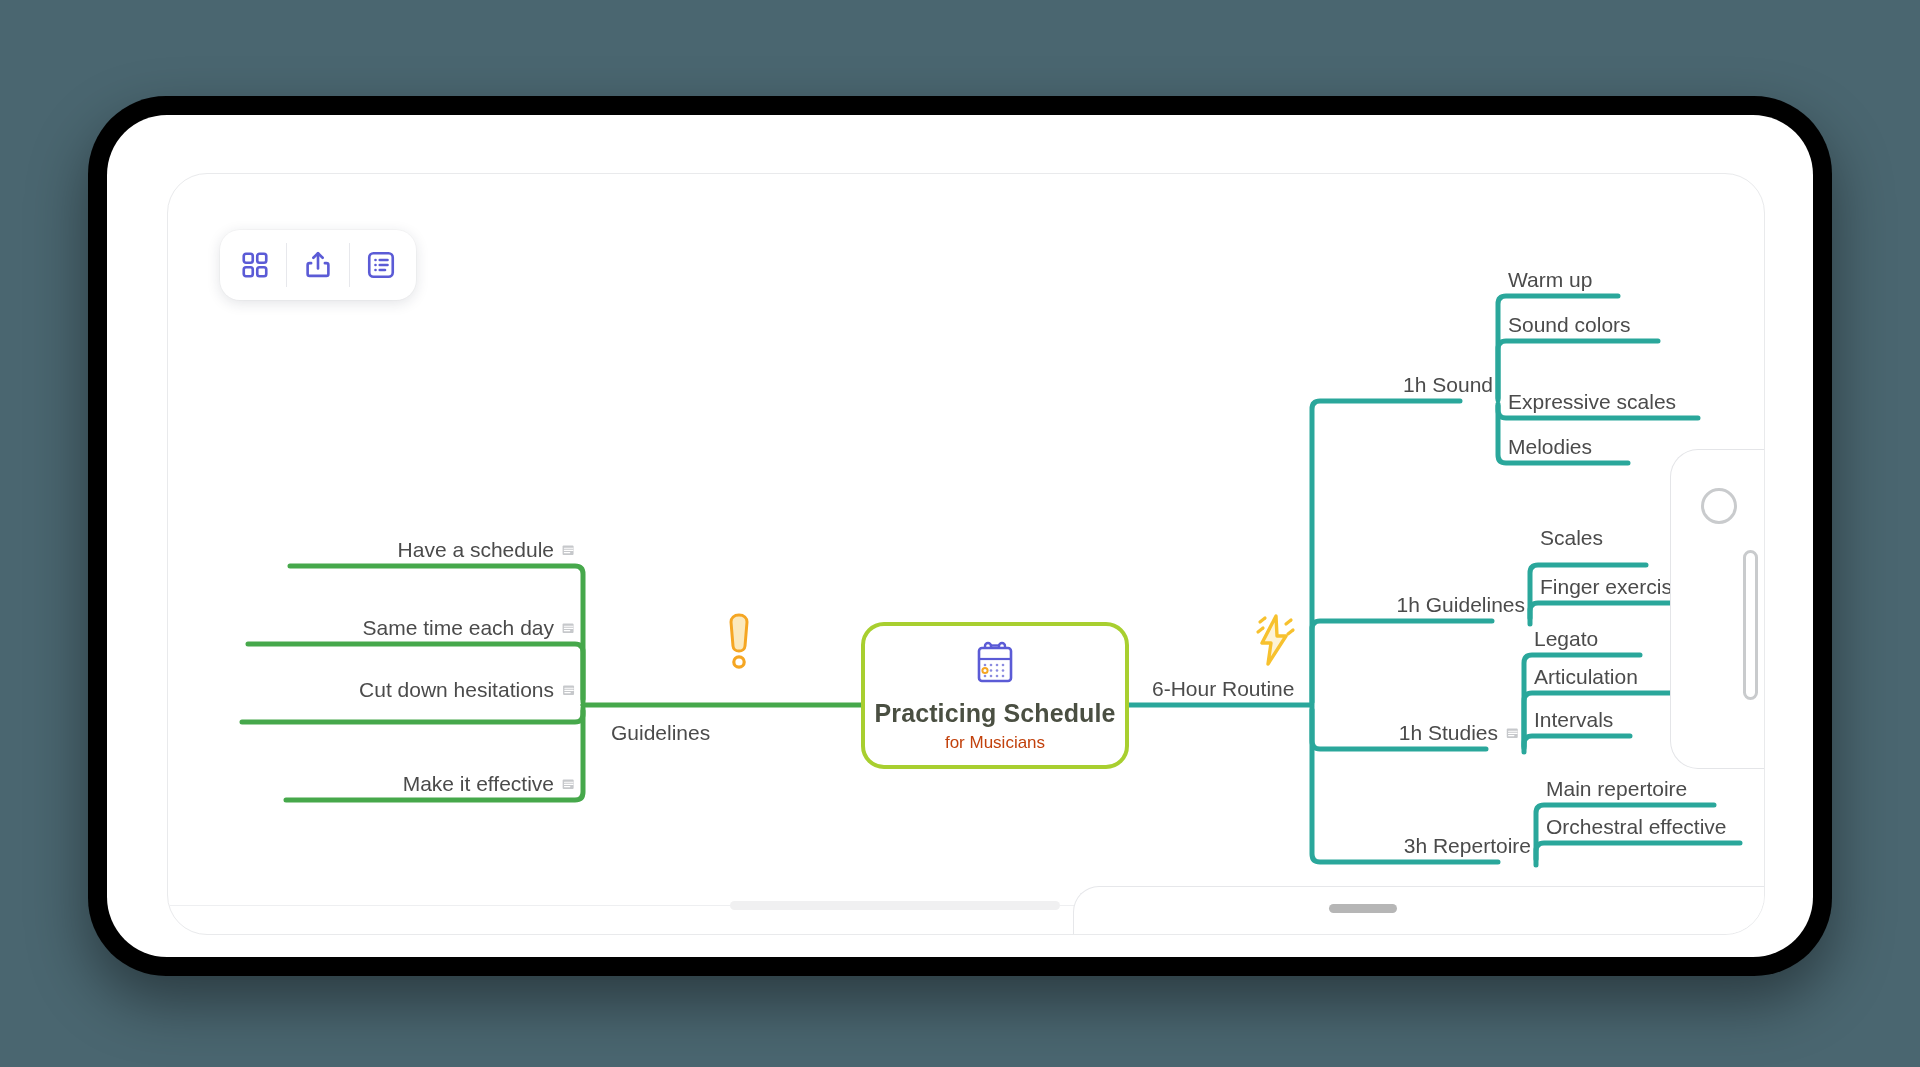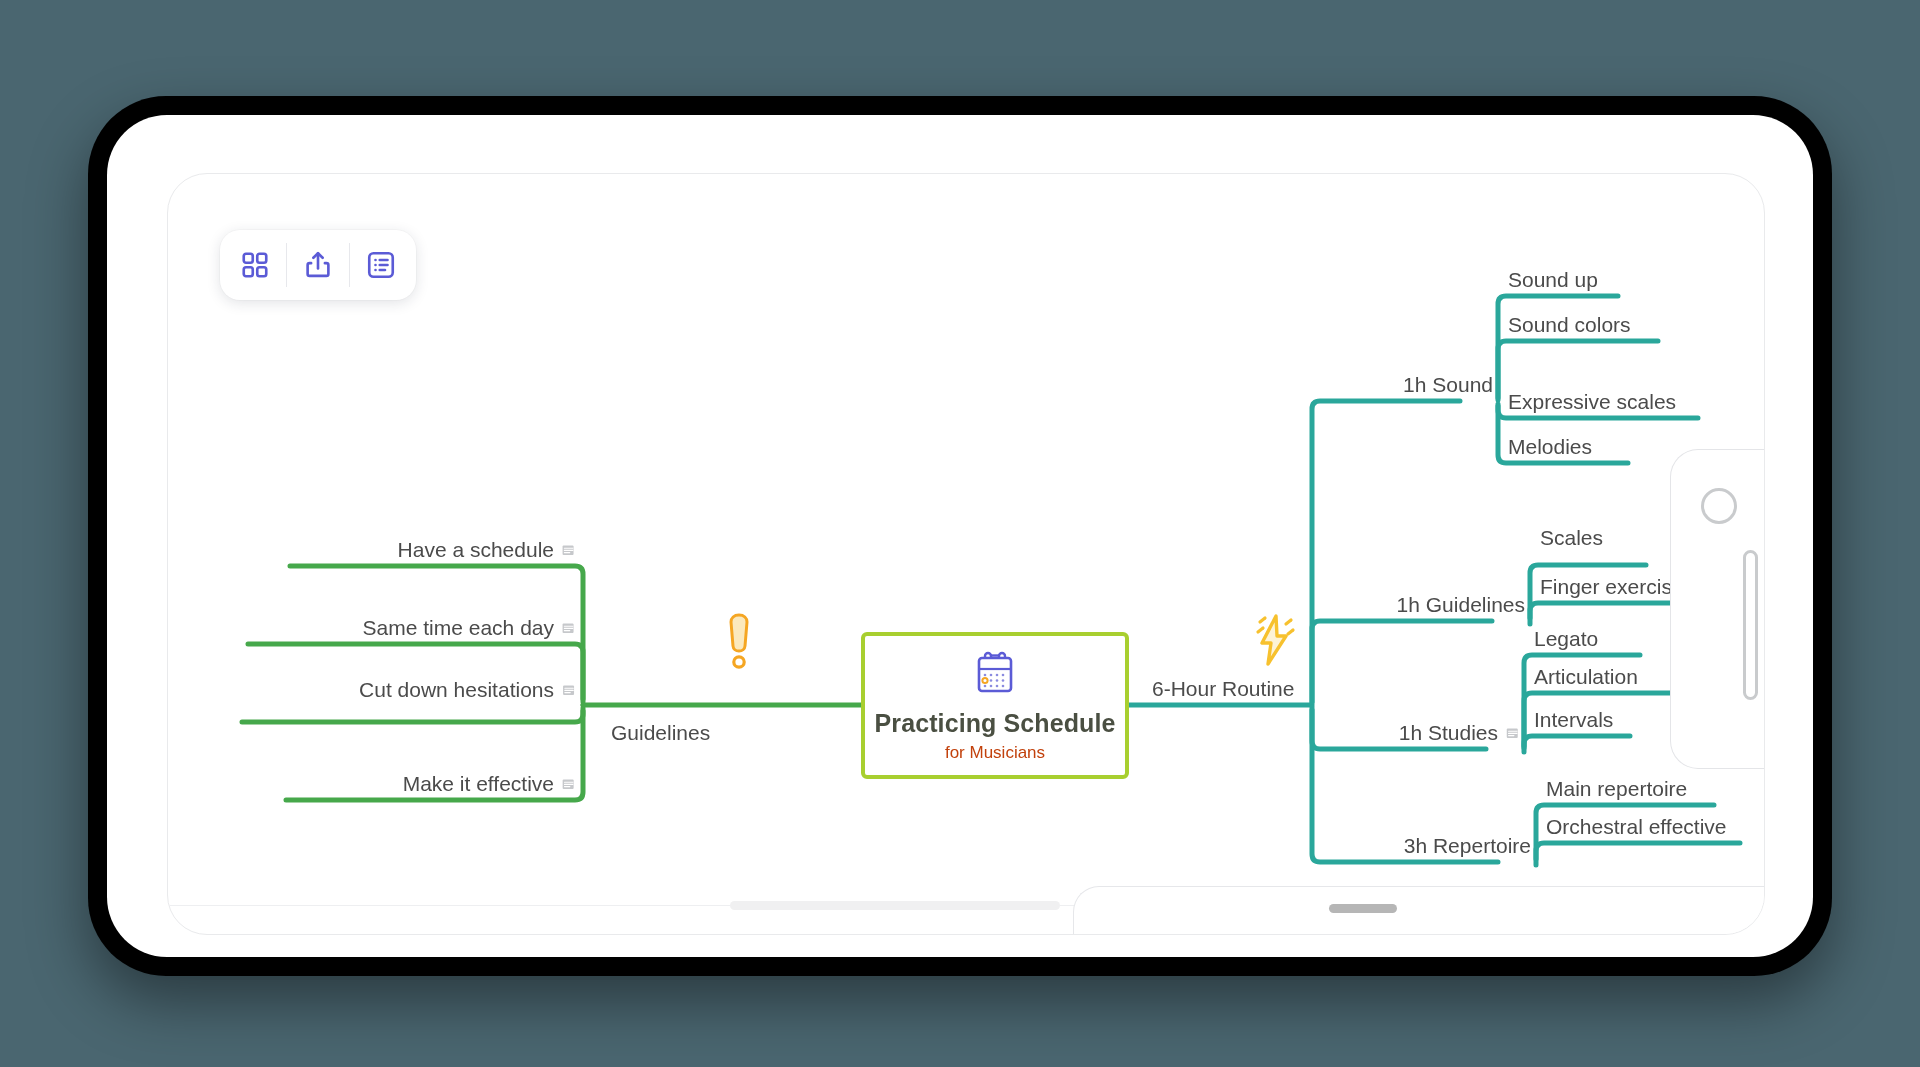--- a/index.html
+++ b/index.html
@@ -68,24 +68,24 @@
     cursor: default;
   }
   .node-label.r { transform: translate(0, -100%); }
   .node-label.rt { transform: translate(-100%, -100%); }
 
   .note-icon { display: inline-block; opacity: .95; }
 
   
   #central-node {
     position: absolute;
-    left: 693px; top: 458px;
+    left: 693px; top: 448px;
     width: 268px; height: 147px;
     border: 4px solid #a8cf2f;
-    border-radius: 6px;
+    border-radius: 23px;
     background: #ffffff;
     display: flex; flex-direction: column;
     align-items: center; justify-content: center;
     gap: 5px;
     cursor: pointer;
     z-index: 12;
   }
   #central-title {
     font-size: 25px; font-weight: bold; color: #4a4f42; letter-spacing: .1px;
   }
@@ -337,21 +337,21 @@
       </div>
 
       <div class="node-label r" style="left:984px; top:525px;">
         <span>6-Hour Routine</span>
       </div>
 
       <div class="node-label rt" style="left:1325px; top:221px;">
         <span>1h Sound</span>
       </div>
       <div class="node-label r" style="left:1340px; top:116px;">
-        <span>Sound up</span>
+        <span>Warm up</span>
       </div>
       <div class="node-label r" style="left:1340px; top:161px;">
         <span>Sound colors</span>
       </div>
       <div class="node-label r" style="left:1340px; top:238px;">
         <span>Expressive scales</span>
       </div>
       <div class="node-label r" style="left:1340px; top:283px;text-align:right;">
         <span>Melodies</span>
       </div>

